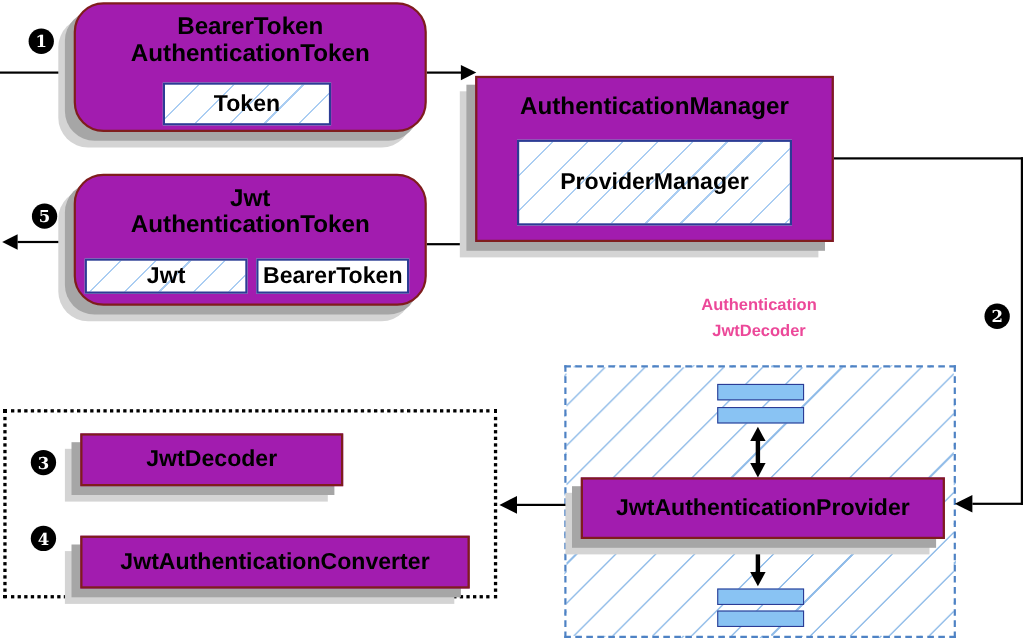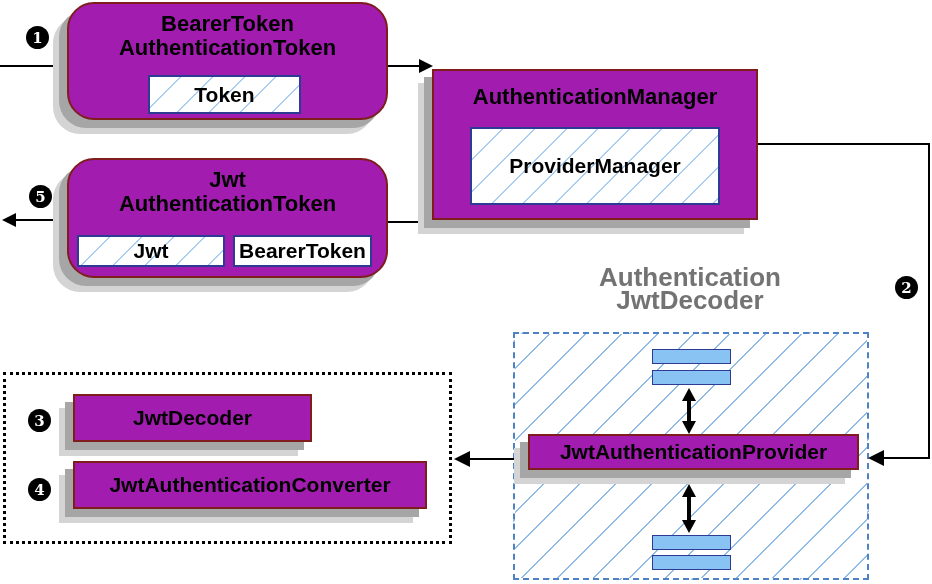--- a/index.html
+++ b/index.html
@@ -51,21 +51,21 @@
     position:absolute; width:79px; height:15px; background:#89C3F3;
     border:1.5px solid #2C3C95; z-index:3;
   }
   .stepnum {
     position:absolute; width:23px; height:23px; border-radius:50%;
     background:#000; color:#fff; z-index:6;
     font-family:"DejaVu Serif", serif; font-weight:bold; font-size:15px;
     display:flex; align-items:center; justify-content:center;
   }
   .freelabel {
-    position:absolute; color:#737373; font-weight:bold; font-size:26px;
+    position:absolute; color:#ec4899; font-weight:bold; font-size:15px;
     line-height:23px; text-align:center; z-index:2;
   }
   .lz { z-index:2; } 
 </style>
 </head>
 <body>
 
 <div id="canvas">
 
   <div class="providers-frame"></div>
@@ -120,24 +120,24 @@
     </div>
   </div>
   <div class="chip hatch-chip" style="left:77px; top:235px; width:148px; height:32px;">Jwt</div>
   <div class="chip" style="left:233px; top:235px; width:139px; height:32px;">BearerToken</div>
 
   <div class="freelabel" style="left:560px; top:266px; width:260px;">
     <div>Authentication</div>
     <div>JwtDecoder</div>
   </div>
 
-  <div class="bluebox center-label" style="left:528px; top:434px; width:331px; height:36px;">JwtAuthenticationProvider</div>
+  <div class="bluebox center-label" style="left:528px; top:434px; width:331px; height:56px;">JwtAuthenticationProvider</div>
 
   <div class="bluebox center-label" style="left:73px; top:394px; width:239px; height:48px;">JwtDecoder</div>
-  <div class="bluebox center-label" style="left:73px; top:461px; width:354px; height:48px;">JwtAuthenticationConverter</div>
+  <div class="bluebox center-label" style="left:73px; top:487px; width:354px; height:48px;">JwtAuthenticationConverter</div>
 
   <div class="stepnum" style="left:26px; top:26px;">1</div>
   <div class="stepnum" style="left:895px; top:276px;">2</div>
   <div class="stepnum" style="left:28px; top:409px;">3</div>
   <div class="stepnum" style="left:28px; top:478px;">4</div>
   <div class="stepnum" style="left:29px; top:185px;">5</div>
 
 </div>
 
 </body></html>

